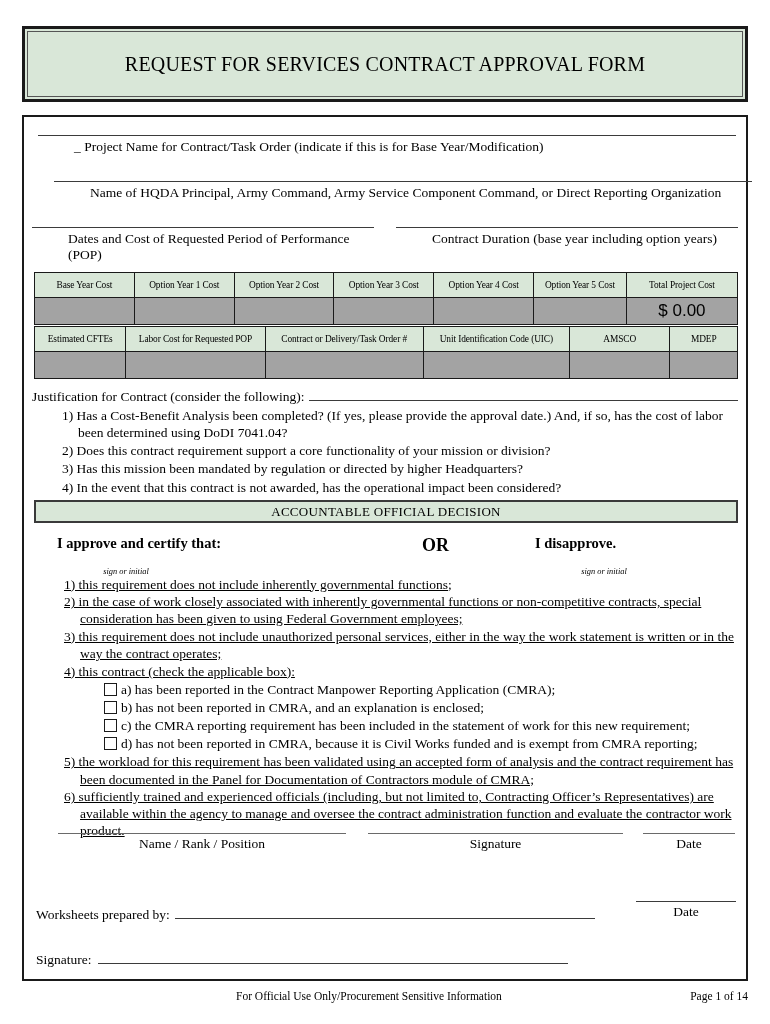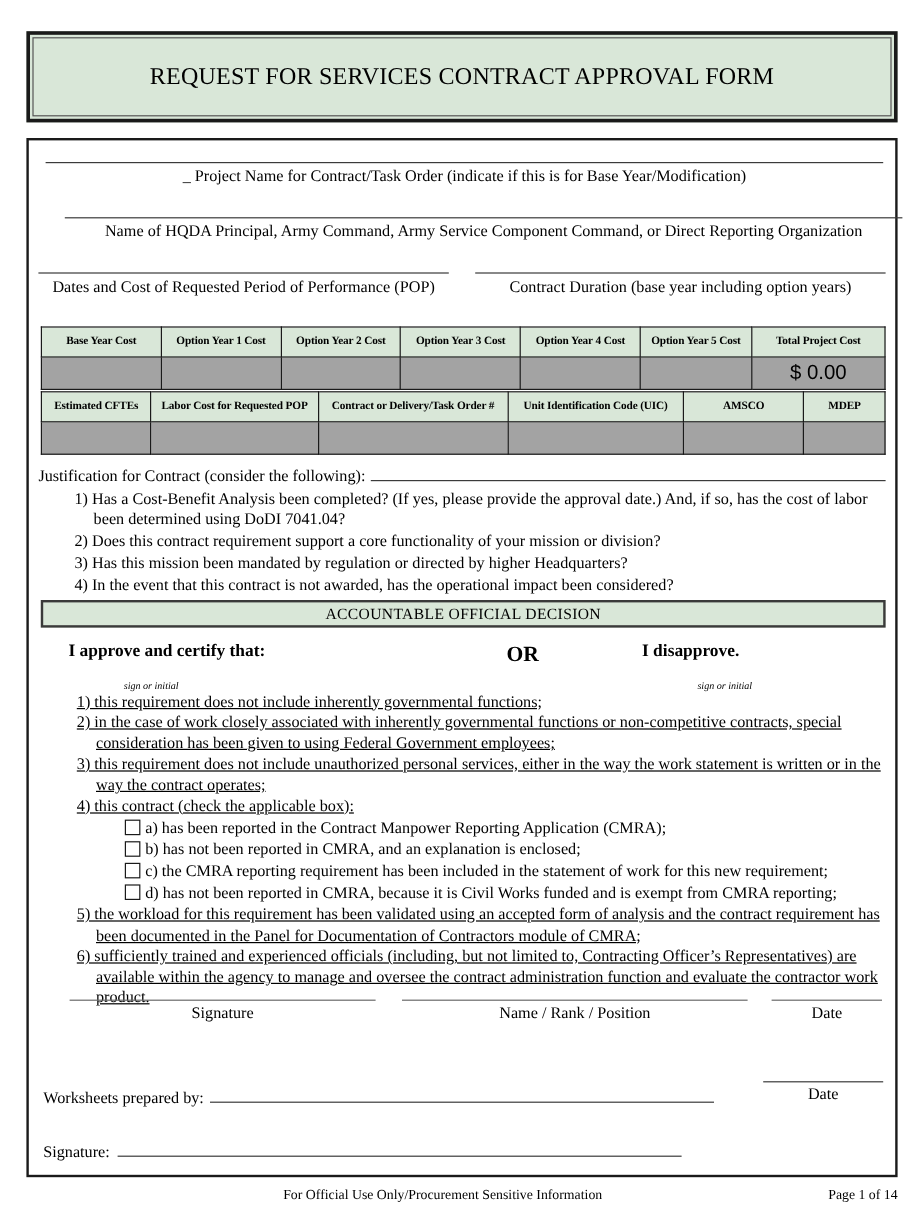--- a/index.html
+++ b/index.html
@@ -49,24 +49,24 @@
     background: #fff;
     padding: 0;
   }
 
   
   .fill-line {
     border-bottom: 1px solid #3b3b3b;
     height: 0;
   }
   .caption {
-    text-align: center;
     font-size: 13.5px;
     line-height: 1.2;
     padding-top: 3px;
+    margin-left: 36px;
   }
 
   .sec-projname { position: absolute; left: 14px; top: 18px; width: 698px; }
   .sec-hqda     { position: absolute; left: 30px; top: 64px; width: 698px; }
   .sec-pop      { position: absolute; left: 8px;  top: 110px; width: 706px;
                   display: flex; gap: 22px; }
   .sec-pop .col { flex: 1; }
   .sec-pop .col .caption { font-size: 13.5px; }
 
   
@@ -76,21 +76,21 @@
     table-layout: fixed;
   }
   .tbl td, .tbl th {
     border: 1px solid #1a1a1a;
     padding: 0;
     vertical-align: middle;
   }
   .tbl th {
     background: #d9e7d8;
     font-size: 9.4px;
-    font-weight: bold;
+    font-weight: normal;
     text-align: center;
     height: 25px;
     font-family: "Liberation Serif", "DejaVu Serif", serif;
     letter-spacing: -0.1px;
   }
   .tbl td { height: 27px; background: #a3a3a3; }
   .cell-total {
     text-align: center;
     font-size: 17px;
     font-family: "Liberation Sans", "DejaVu Sans", sans-serif;
@@ -385,27 +385,27 @@
         </div>
       </div>
       <ul style="margin-top:1px;">
         <li>5) the workload for this requirement has been validated using an accepted form of analysis and the contract requirement has been documented in the Panel for Documentation of Contractors module of CMRA;</li>
         <li>6) sufficiently trained and experienced officials (including, but not limited to, Contracting Officer’s Representatives) are available within the agency to manage and oversee the contract administration function and evaluate the contractor work product.</li>
       </ul>
     </div>
 
     <div class="sigblock">
       <div class="sig-row">
+        <div class="sig-col col-name">
+          <div class="rule"></div>
+          <div class="cap">Name / Rank / Position</div>
+        </div>
         <div class="sig-col col-sign">
           <div class="rule"></div>
           <div class="cap">Signature</div>
-        </div>
-        <div class="sig-col col-name">
-          <div class="rule"></div>
-          <div class="cap">Name / Rank / Position</div>
         </div>
         <div class="sig-col col-date">
           <div class="rule"></div>
           <div class="cap">Date</div>
         </div>
       </div>
     </div>
 
     <div class="prepared">
       <span class="lbl">Worksheets prepared by:</span>

